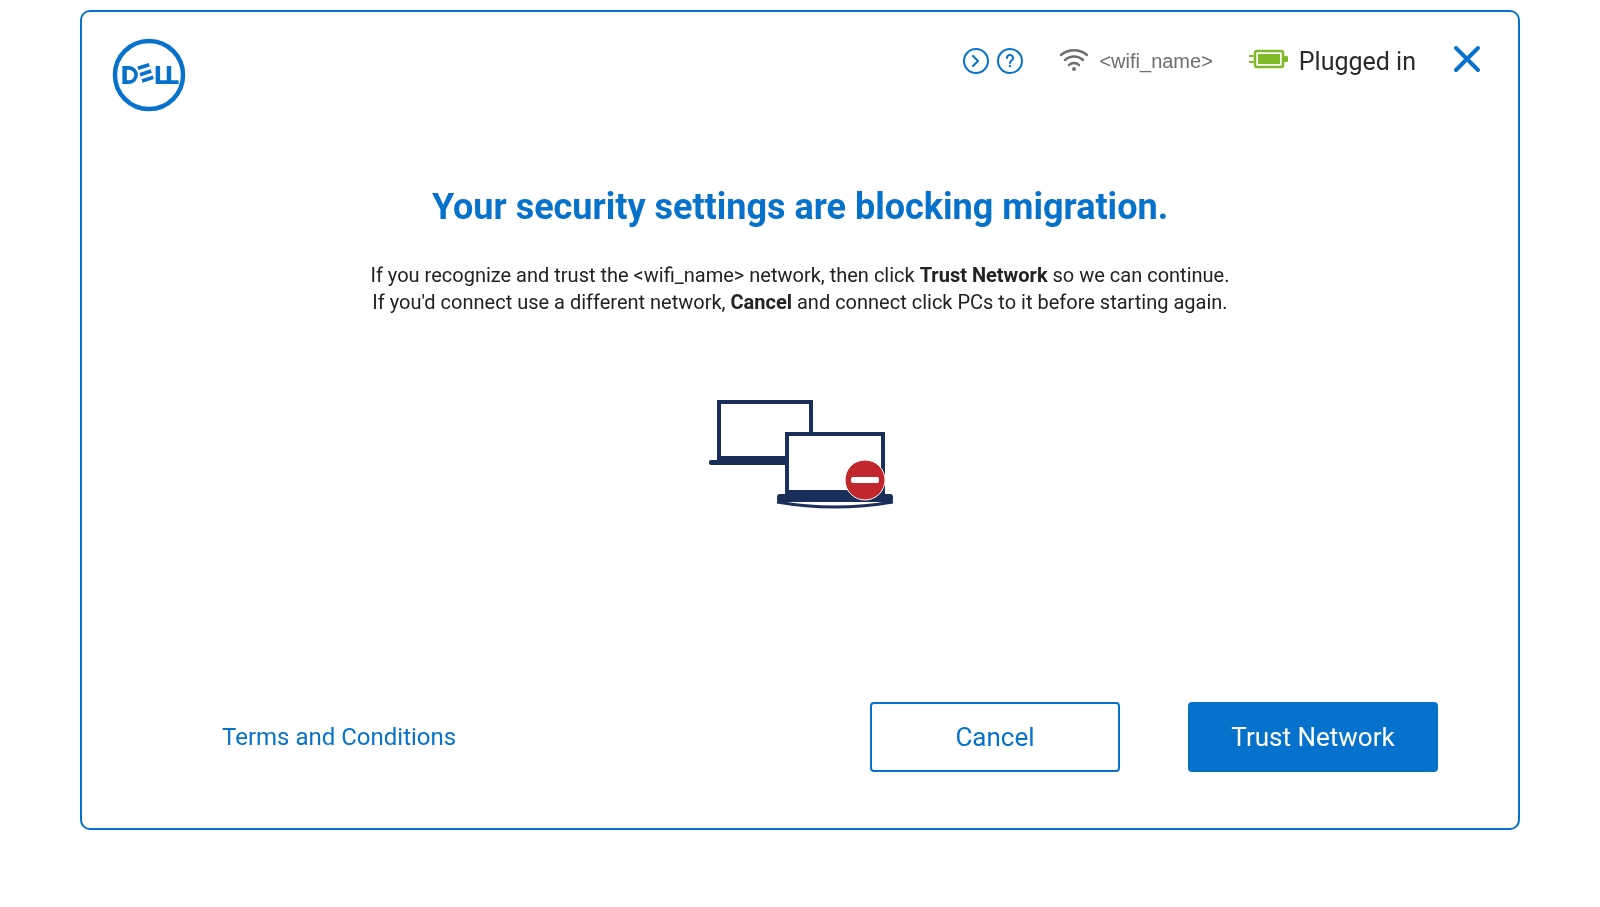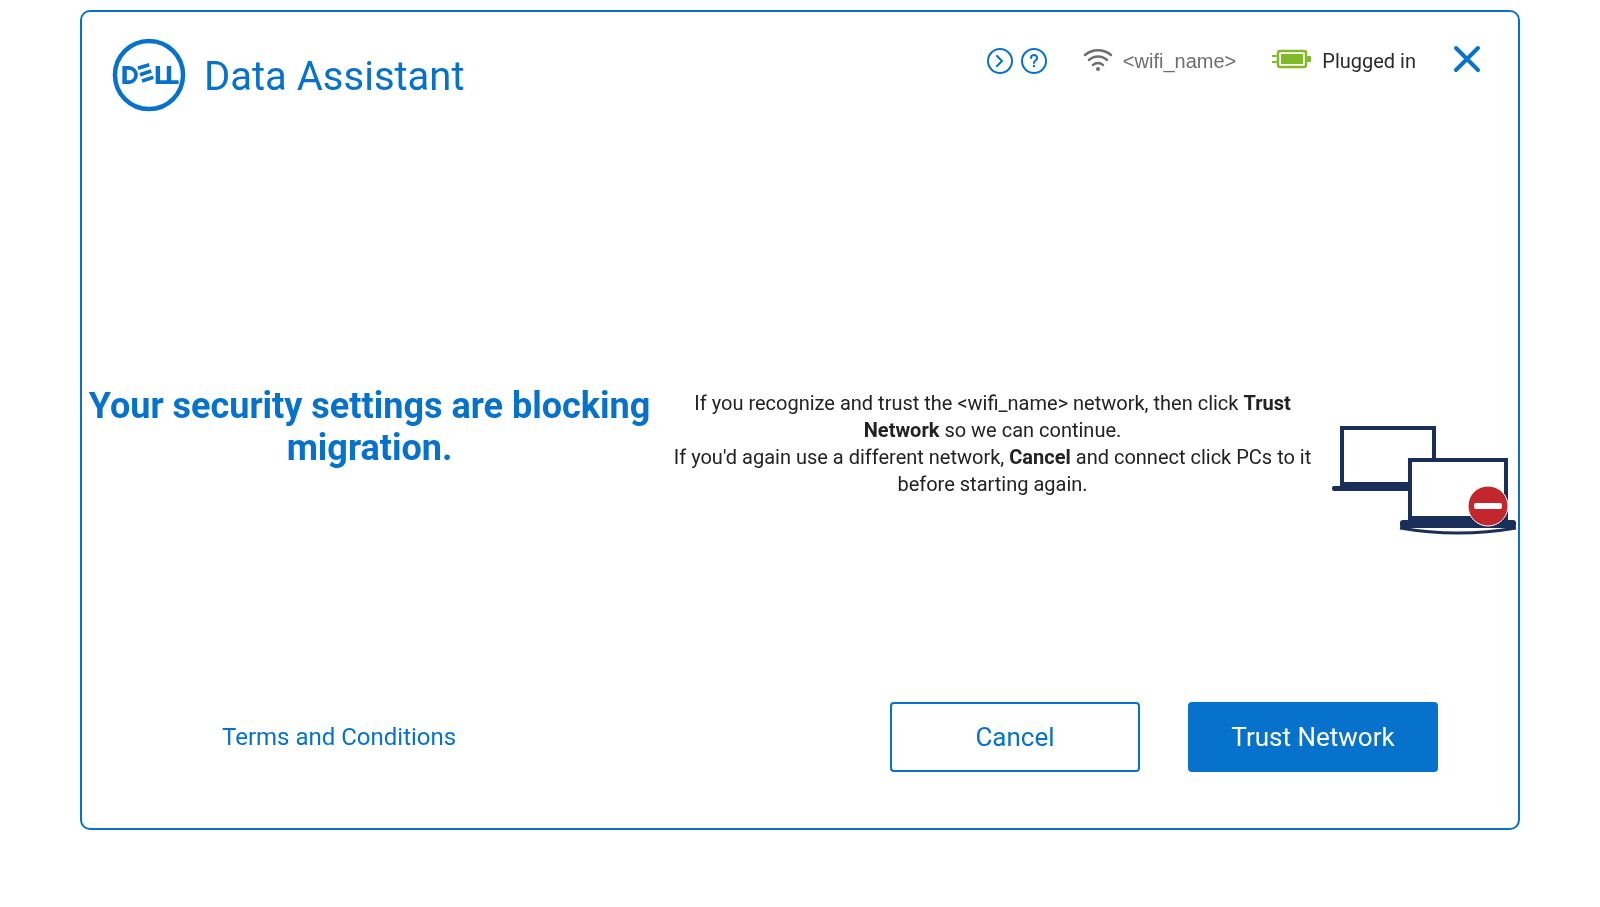--- a/index.html
+++ b/index.html
@@ -22,33 +22,33 @@
   }
   .brand{display:flex;align-items:center;gap:18px;}
   .app-title{font-size:40px;font-weight:400;color:var(--blue);line-height:1;}
   .header-spacer{flex:1;}
   .status-bar{display:flex;align-items:center;gap:36px;padding-top:6px;}
   .icon-pair{display:flex;align-items:center;gap:8px;}
   .circ-btn{display:inline-flex;align-items:center;justify-content:center;width:26px;height:26px;border:2px solid var(--blue);border-radius:50%;color:var(--blue);font-weight:600;cursor:pointer;}
   .wifi-group{display:flex;align-items:center;gap:10px;}
   .wifi-name{font-size:20px;color:var(--gray);font-family:"Segoe UI",Arial;}
   .power-group{display:flex;align-items:center;gap:10px;}
-  .power-text{font-size:20px;color:var(--text);}
+  .power-text{font-size:25px;color:var(--text);}
   .close-btn{cursor:pointer;}
 
-  .content{flex:1;display:flex;align-items:center;padding-top:70px;}
+  .content{flex:1;display:flex;flex-direction:column;align-items:center;padding-top:70px;}
   .headline{font-size:36px;font-weight:700;color:var(--blue);text-align:center;margin:0 0 34px 0;}
   .body-text{font-size:20px;line-height:1.35;text-align:center;color:#222;max-width:1120px;}
   .body-text .placeholder{display:inline-block;font-weight:400;color:#222;}
   .body-text .bold{font-weight:700;}
 
   .illustration{margin-top:80px;}
 
   .footer{
-    display:flex;align-items:center;padding:0 80px 56px 140px;gap:8px;
+    display:flex;align-items:center;padding:0 80px 56px 140px;gap:28px;
   }
   .terms{color:var(--blue);font-size:24px;cursor:pointer;}
   .footer-spacer{flex:1;}
   .btn{
     min-width:250px;height:70px;border-radius:4px;font-size:26px;font-weight:400;
     display:inline-flex;align-items:center;justify-content:center;cursor:pointer;
   }
   .btn-secondary{border:2px solid var(--blue);color:var(--blue);background:#fff;margin-right:40px;}
   .btn-primary{border:2px solid var(--blue);background:var(--blue);color:#fff;}
 </style>
@@ -71,21 +71,20 @@
               <rect x="0" y="9" width="16" height="5" fill="#0672CB"></rect>
               <rect x="0" y="18" width="16" height="5" fill="#0672CB"></rect>
             </g>
 
             <path d="M45 0 h6 v19 h10 v5 h-16 z" fill="#0672CB"></path>
 
             <path d="M63 0 h6 v19 h10 v5 h-16 z" fill="#0672CB" transform="translate(-3,0)"></path>
           </g>
         </svg>
       </span>
-      <span class="app-title">Data Assistant</span>
     </div>
 
     <div class="header-spacer"></div>
 
     <div class="status-bar">
       <div class="icon-pair">
         <span class="circ-btn">
           <svg width="12" height="12" viewBox="0 0 12 12">
               <path d="M3 1 l5 5 -5 5" fill="none" stroke="#0672CB" stroke-width="2" stroke-linecap="round" stroke-linejoin="round"></path>
             </svg>
@@ -135,21 +134,21 @@
 
     <div class="body-text">
       <div>
         <span>If you recognize and trust the </span>
         <span class="placeholder">&lt;wifi_name&gt;</span>
         <span> network, then click </span>
         <span class="bold">Trust Network</span>
         <span> so we can continue.</span>
       </div>
       <div>
-        <span>If you'd again use a different network, </span>
+        <span>If you'd connect use a different network, </span>
         <span class="bold">Cancel</span>
         <span> and connect click PCs to it before starting again.</span>
       </div>
     </div>
 
     <div class="illustration">
       <svg width="190" height="120" viewBox="0 0 190 120">
 
         <rect x="14" y="6" width="92" height="56" fill="#fff" stroke="#1A2E5A" stroke-width="4"></rect>
         <rect x="4" y="64" width="112" height="5" rx="2" fill="#1A2E5A"></rect>

